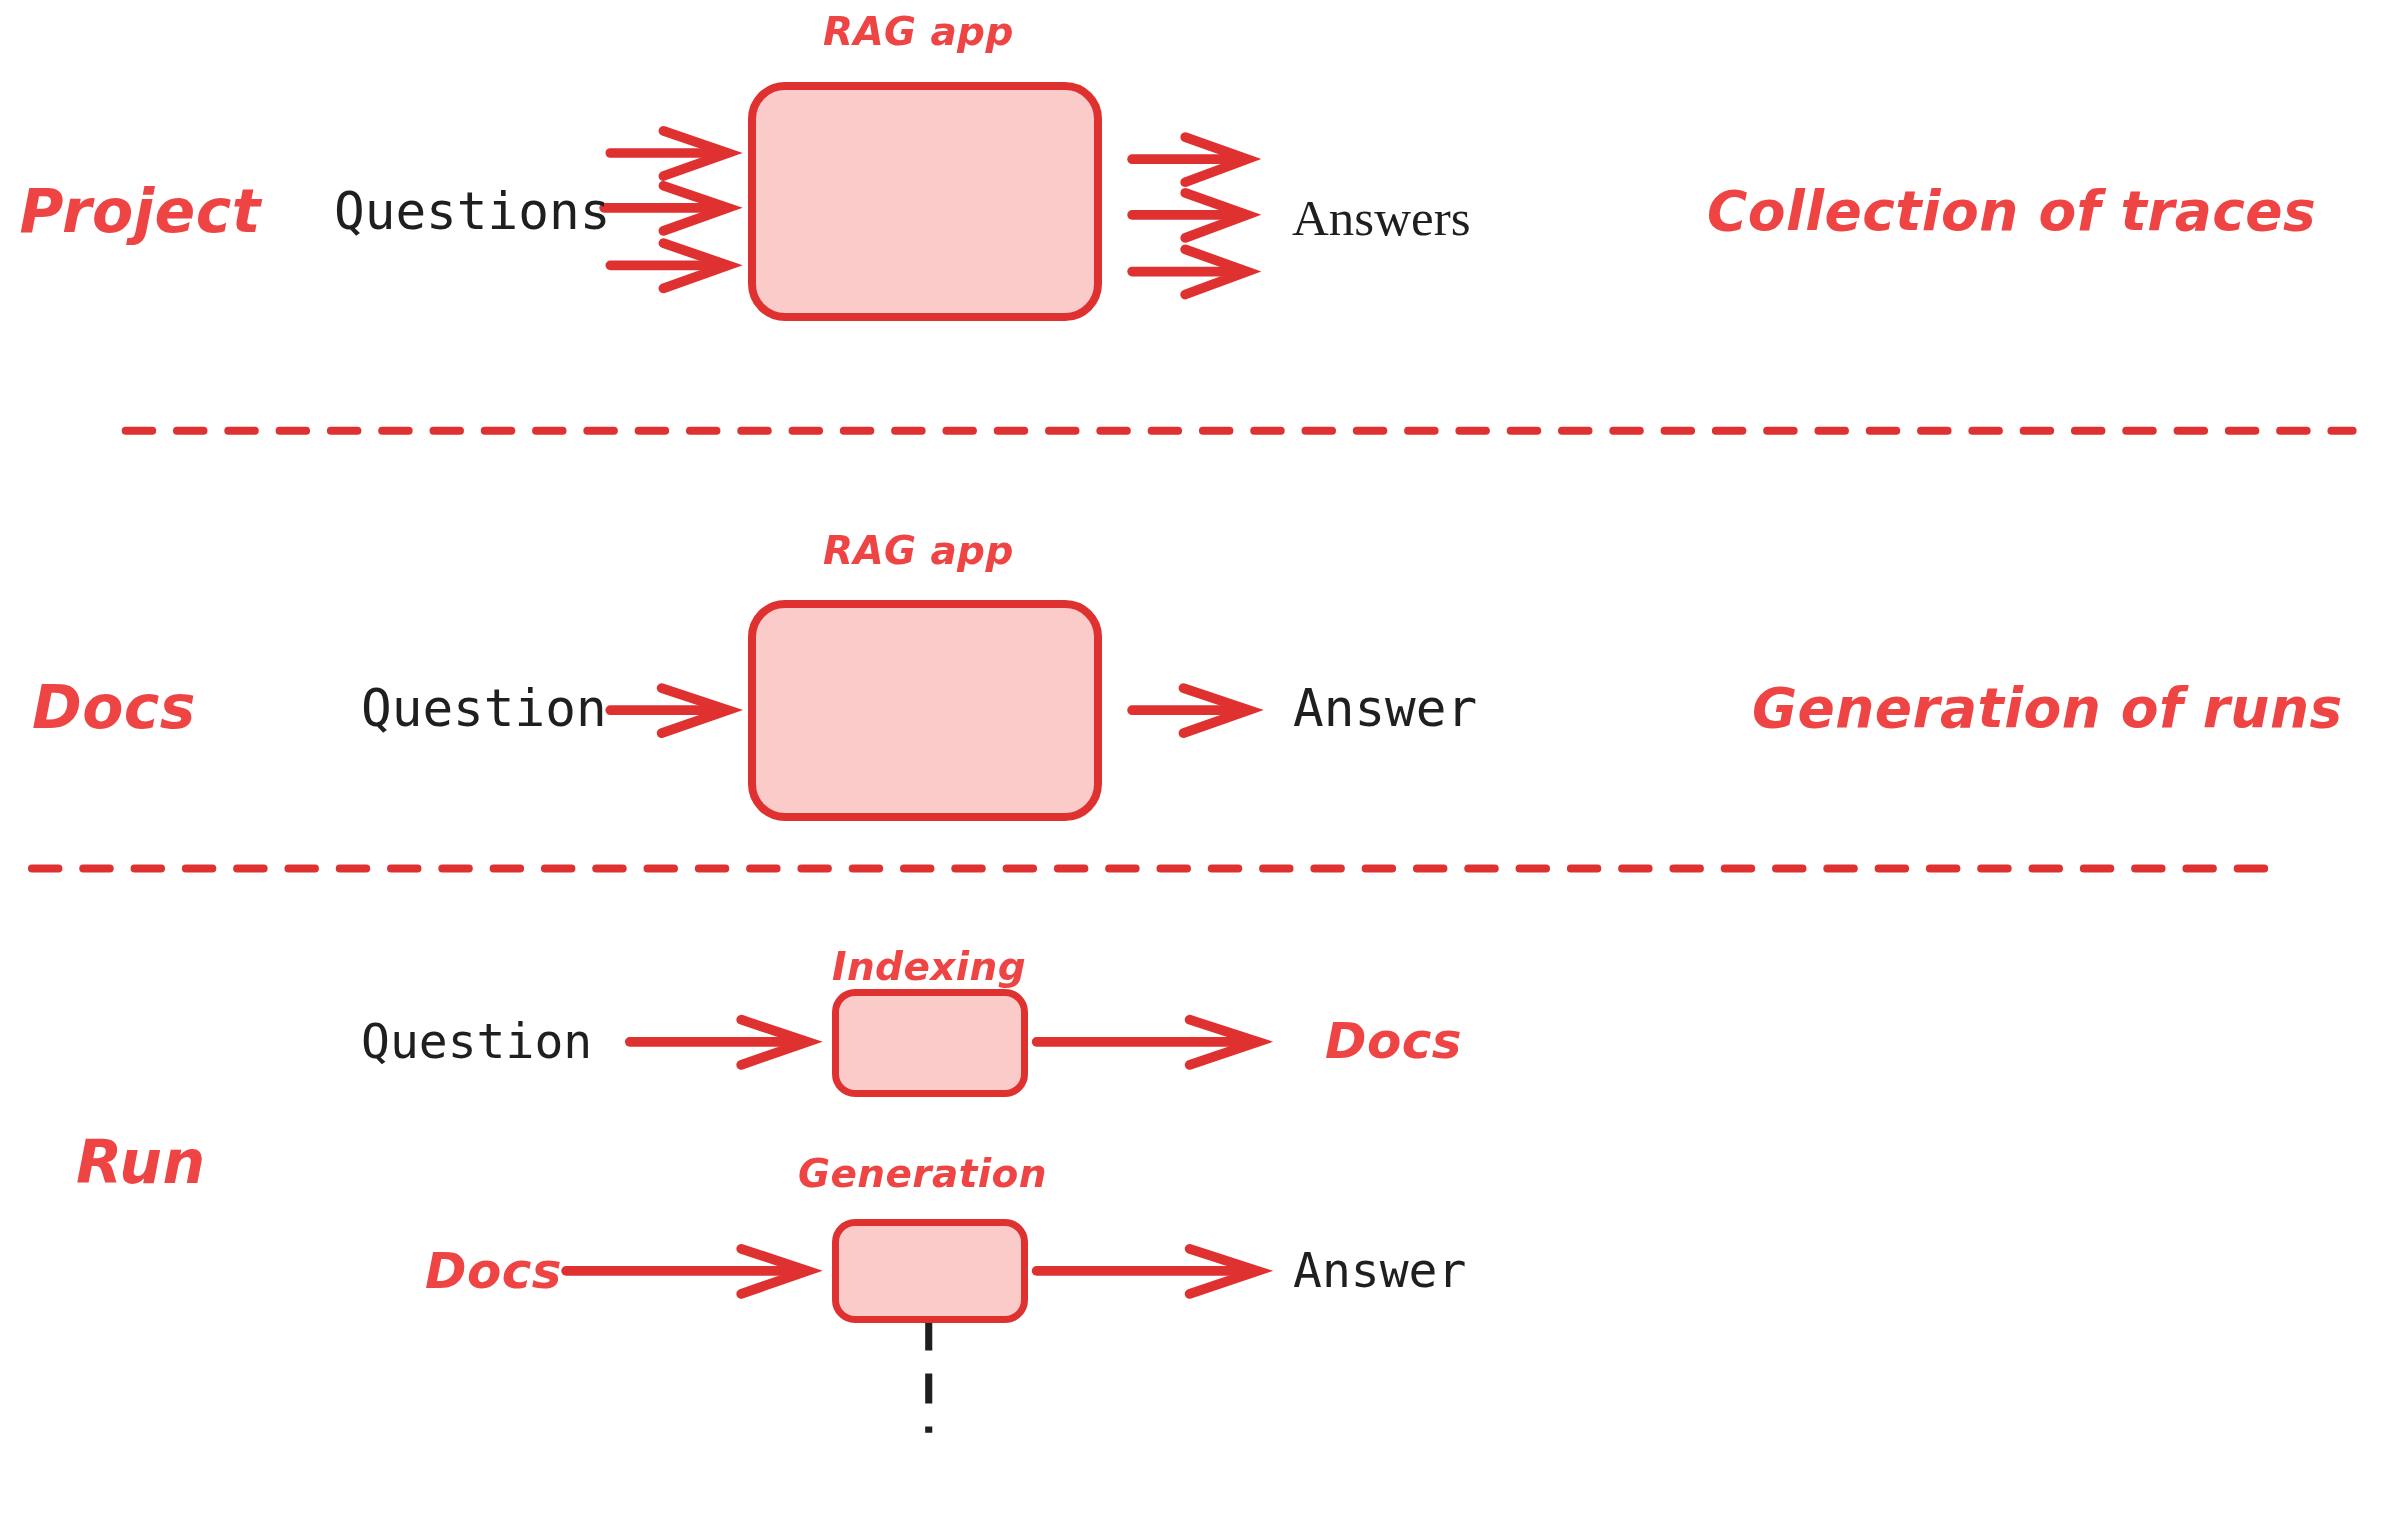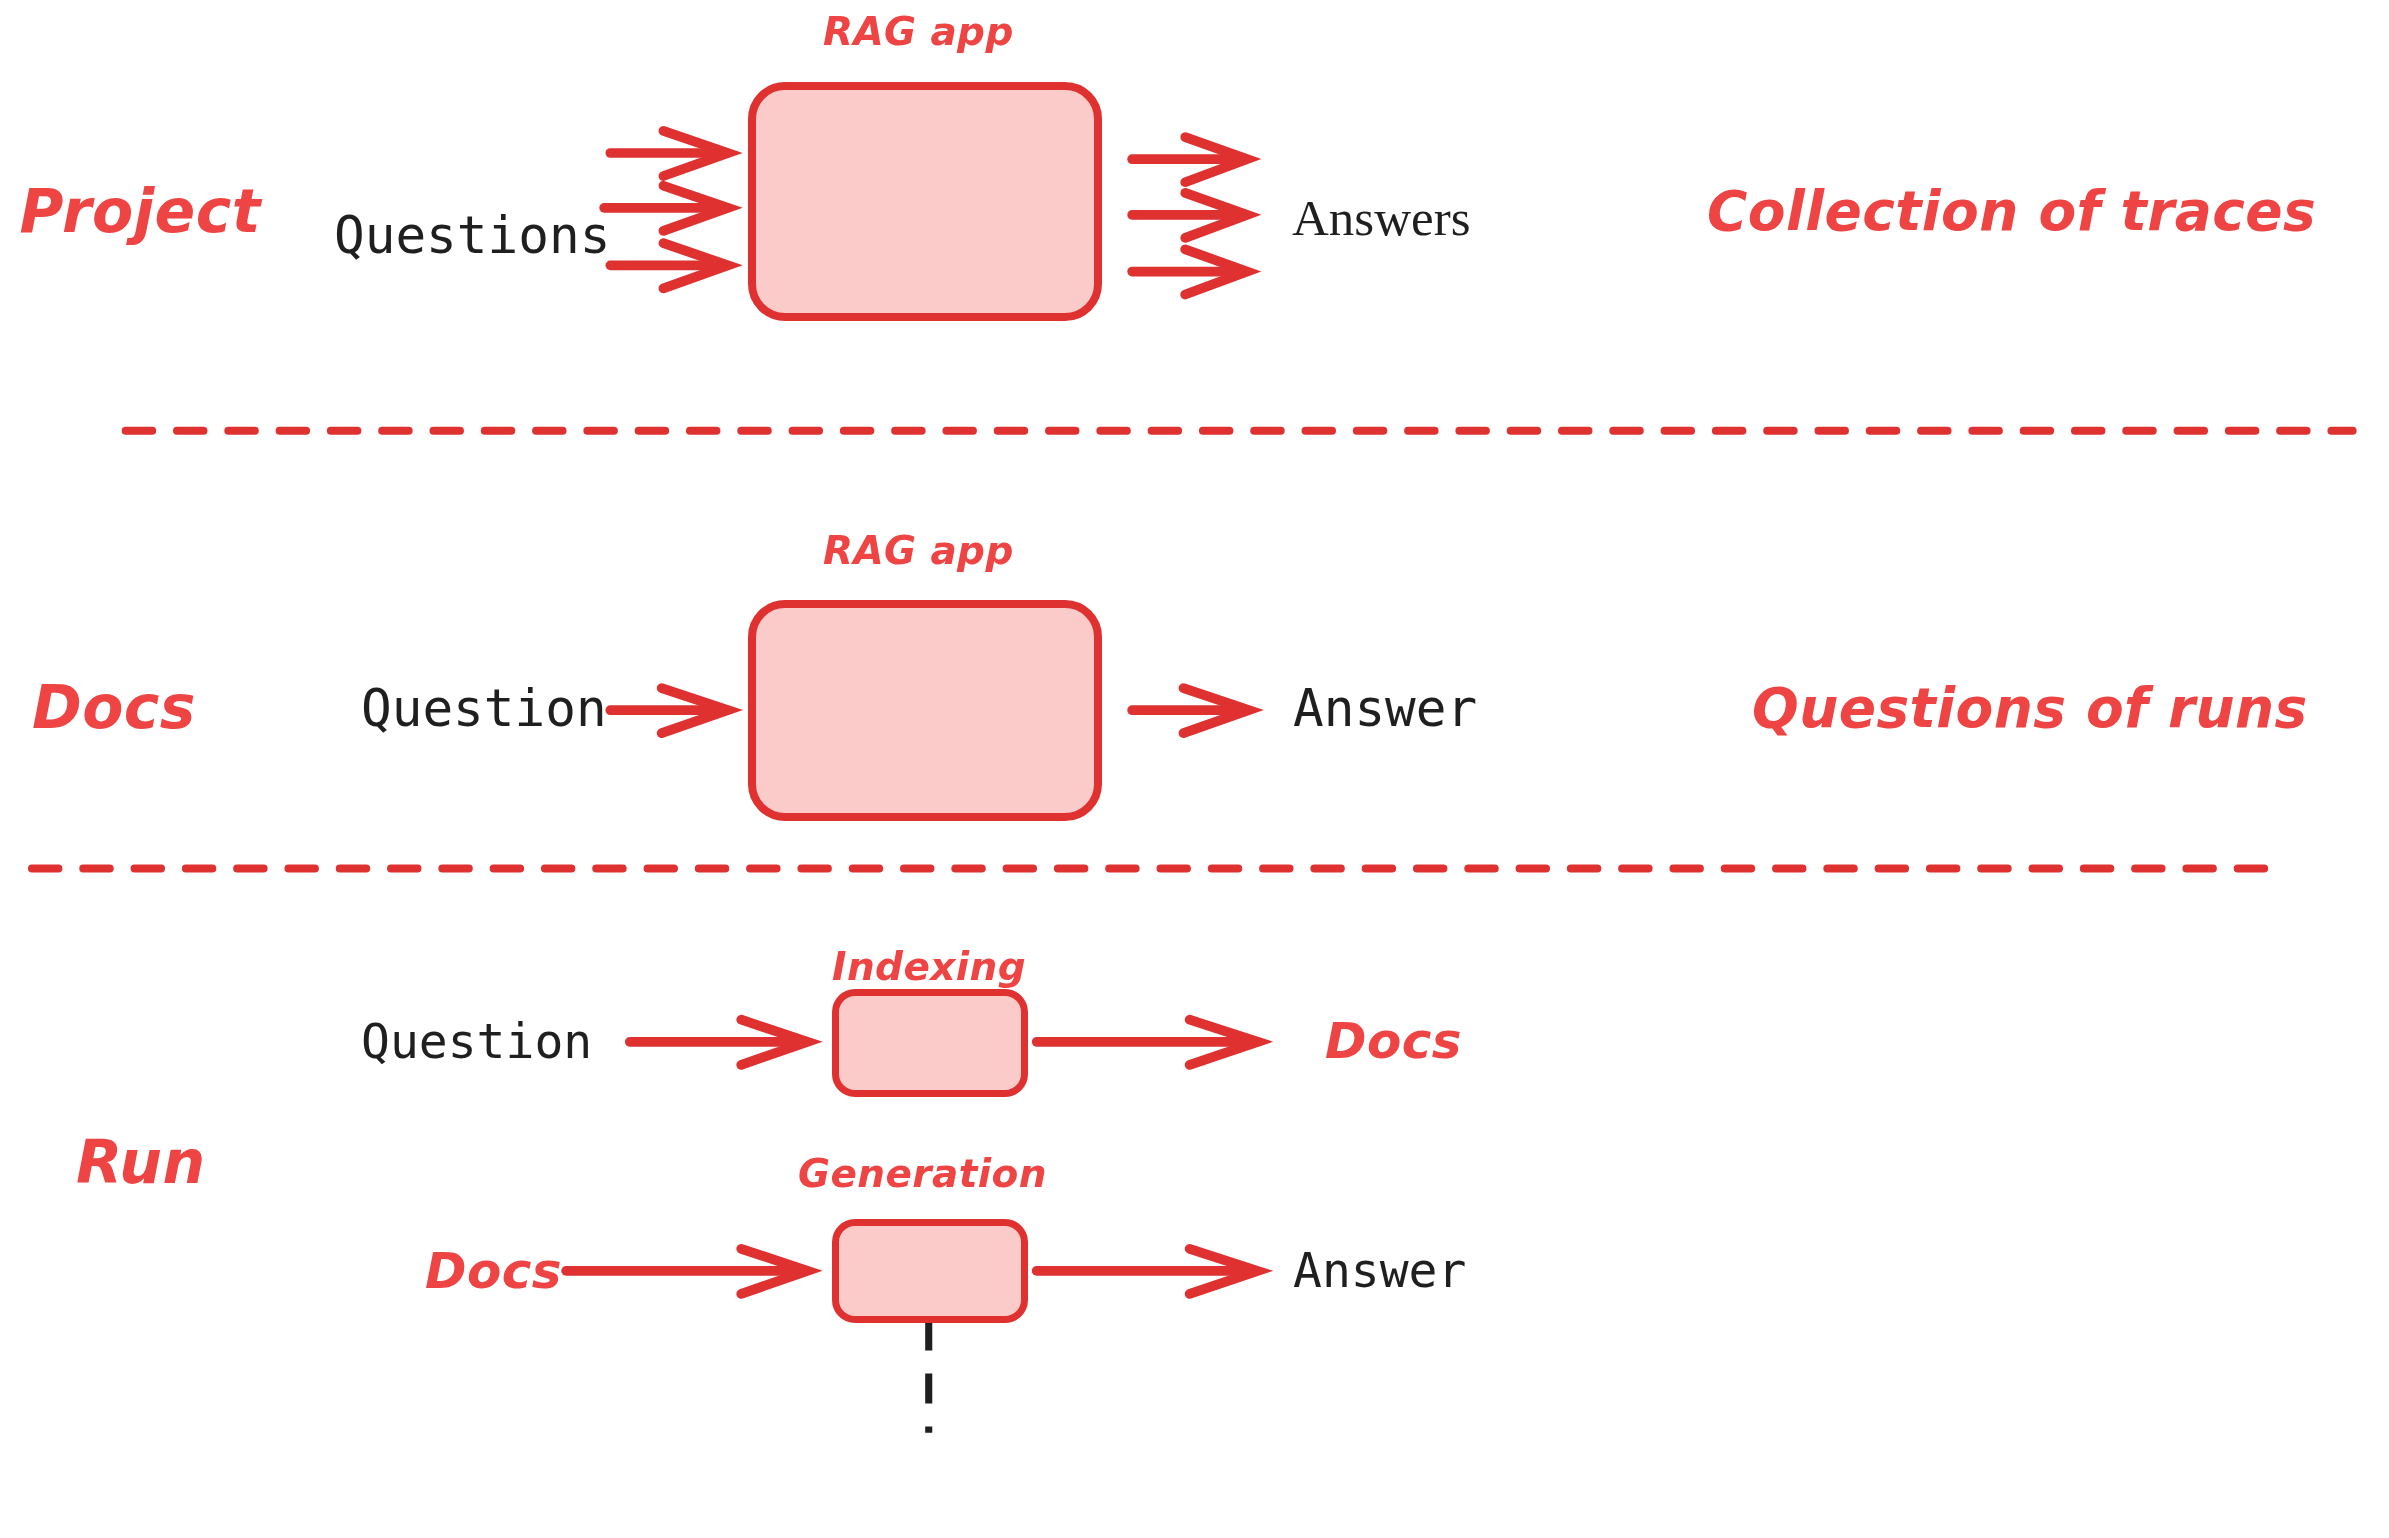--- a/index.html
+++ b/index.html
@@ -125,41 +125,41 @@
     <g stroke="#E03131" stroke-width="11" fill="none" stroke-linecap="round">
       <path d="M1172,1437 L1410,1437"></path>
       <path d="M1345,1412 L1422,1437 L1345,1463"></path>
     </g>
 
     <line x1="1050" y1="1493" x2="1050" y2="1620" stroke="#1F1F1F" stroke-width="8" stroke-linecap="butt" stroke-dasharray="34 26"></line>
   </svg>
 
   <div class="abs red-hand tier-label" style="left:19.5px; top:181px;">Project</div>
 
-  <div class="abs mono-black io-mono" style="left:334px; top:186px;margin-top:24px;">Questions</div>
+  <div class="abs mono-black io-mono" style="left:334px; top:186px;">Questions</div>
 
   <div class="abs red-hand box-label" style="left:823px; top:12.4px;">RAG app</div>
 
   <div class="abs proc-box" style="left:748px; top:82px; width:354px; height:239px;"></div>
 
   <div class="abs mono-black io-mono" style="left:1292px; top:193px;font-family:Liberation Serif, serif;">Answers</div>
 
   <div class="abs red-hand tier-desc" style="left:1707px; top:184px;">Collection of traces</div>
 
   <div class="abs red-hand tier-label" style="left:32px; top:677px;">Docs</div>
 
   <div class="abs mono-black io-mono" style="left:361px; top:683px;">Question</div>
 
   <div class="abs red-hand box-label" style="left:823px; top:531px;">RAG app</div>
 
   <div class="abs proc-box" style="left:748px; top:600px; width:354px; height:221px;"></div>
 
   <div class="abs mono-black io-mono" style="left:1293px; top:683px;">Answer</div>
 
-  <div class="abs red-hand tier-desc" style="left:1752px; top:681px;">Questions of runs</div>
+  <div class="abs red-hand tier-desc" style="left:1752px; top:681px;">Generation of runs</div>
 
   <div class="abs red-hand tier-label" style="left:76px; top:1116px;margin-top:16px;">Run</div>
 
   <div class="abs mono-black io-mono-sm" style="left:361px; top:1017px;">Question</div>
 
   <div class="abs red-hand box-label" style="left:832px; top:926px;margin-top:21px;">Indexing</div>
 
   <div class="abs proc-box small" style="left:832px; top:989px; width:196px; height:108px;"></div>
 
   <div class="abs red-hand io-red" style="left:1325px; top:1016px;">Docs</div>

